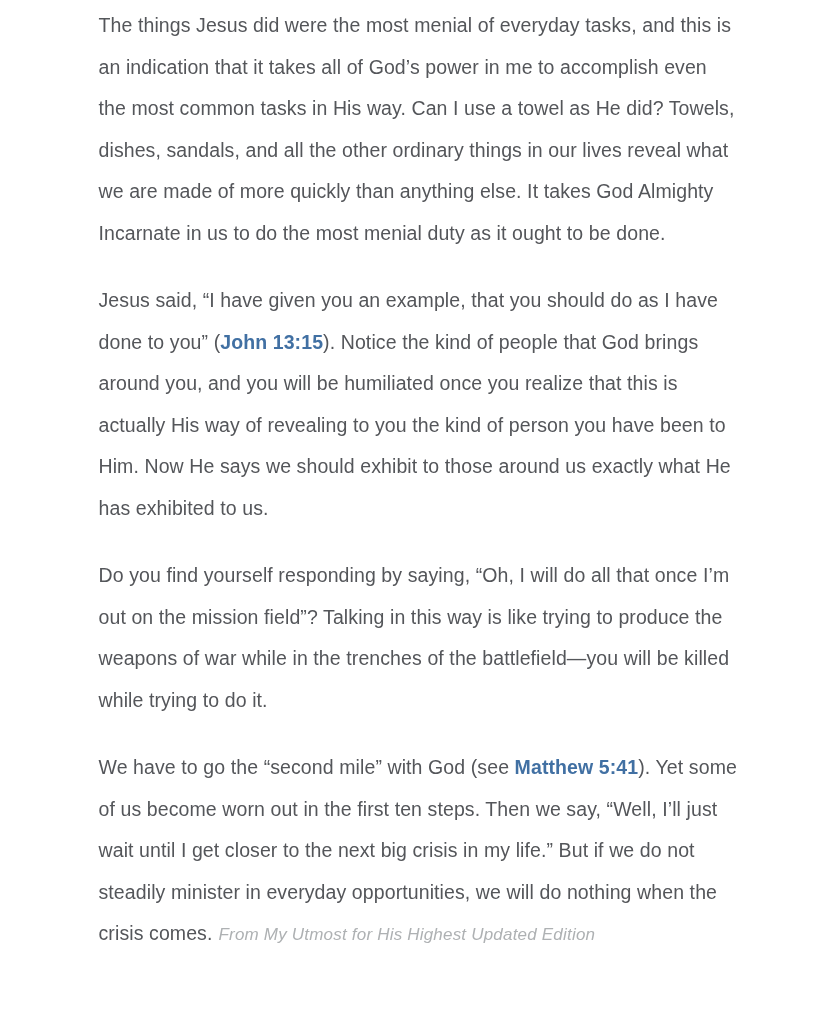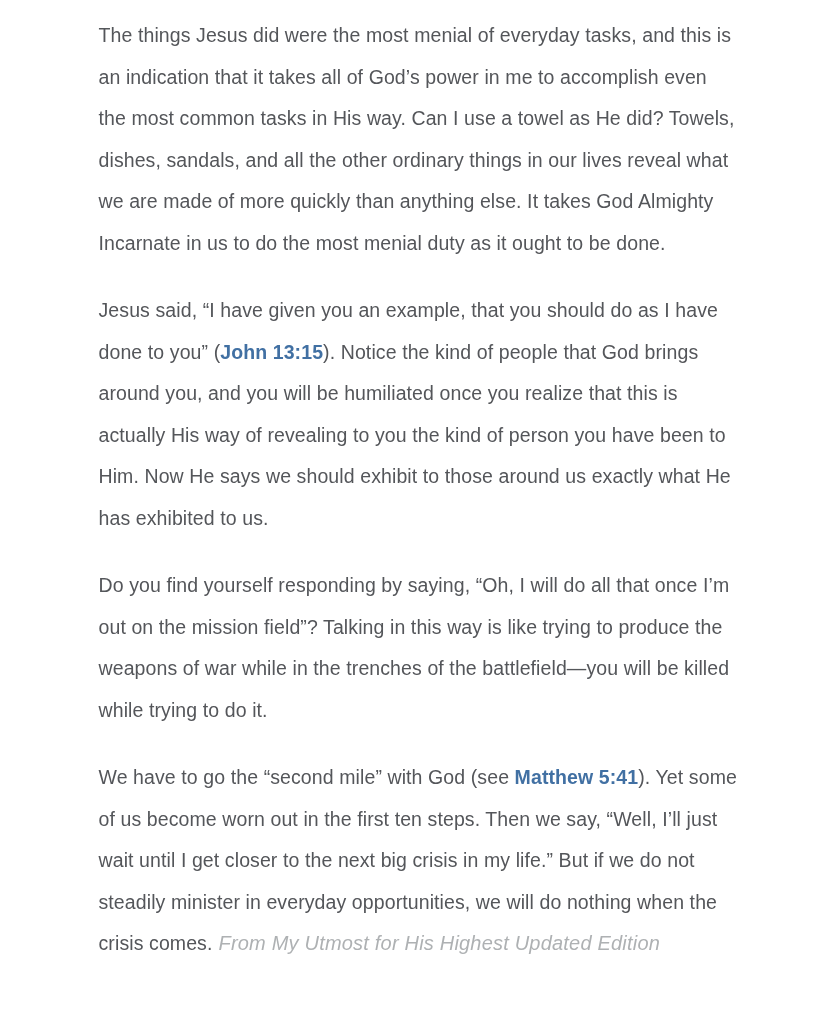--- a/index.html
+++ b/index.html
@@ -8,40 +8,40 @@
   }
   body {
     width: 837px;
     height: 1024px;
     background: #ffffff;
     overflow: hidden;
   }
   .article {
     max-width: 640px;
     margin: 0 auto;
-    padding-top: 15px;
+    padding-top: 5px;
     font-family: "Liberation Sans", "DejaVu Sans", sans-serif;
     font-size: 19.5px;
     line-height: 41.5px;
     color: var(--body-text, #54565a);
     text-align: left;
     letter-spacing: 0.1px;
   }
   .article p {
     margin: 0 0 26px 0;
   }
   .verse-link {
     color: var(--link, #4170a3);
     text-decoration: none;
     cursor: pointer;
     font-weight: bold;
   }
   .attribution {
     font-style: italic;
-    font-size: 20px;
+    font-size: 17px;
     color: var(--attribution, #aeb1b3);
     margin-left: 6px;
     letter-spacing: 0.2px;
   }
 </style>
 </head>
 <body style="background: rgb(255, 255, 255);">
 
 <div class="article">
 

